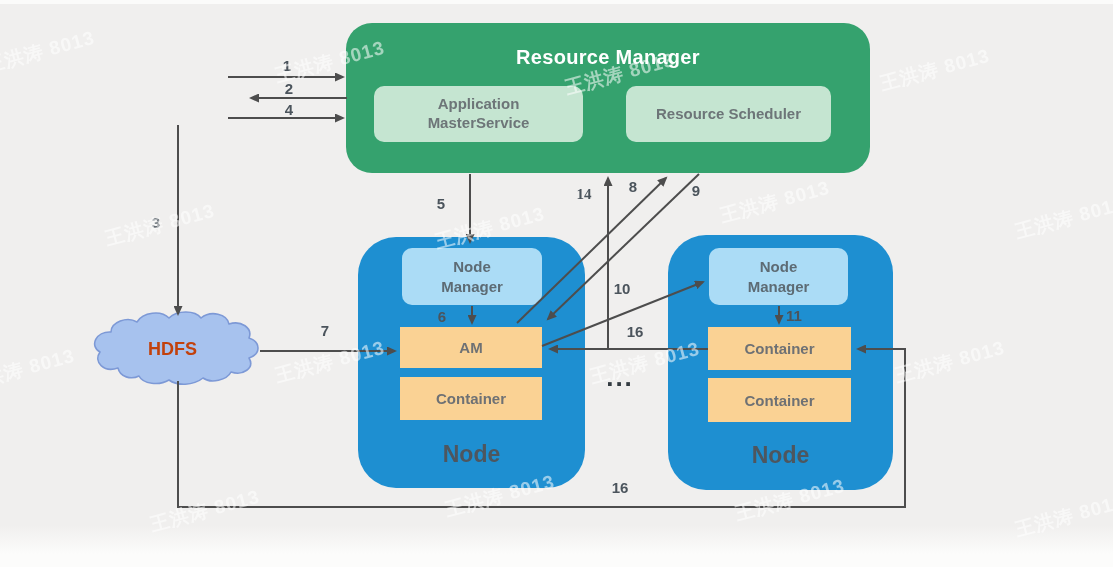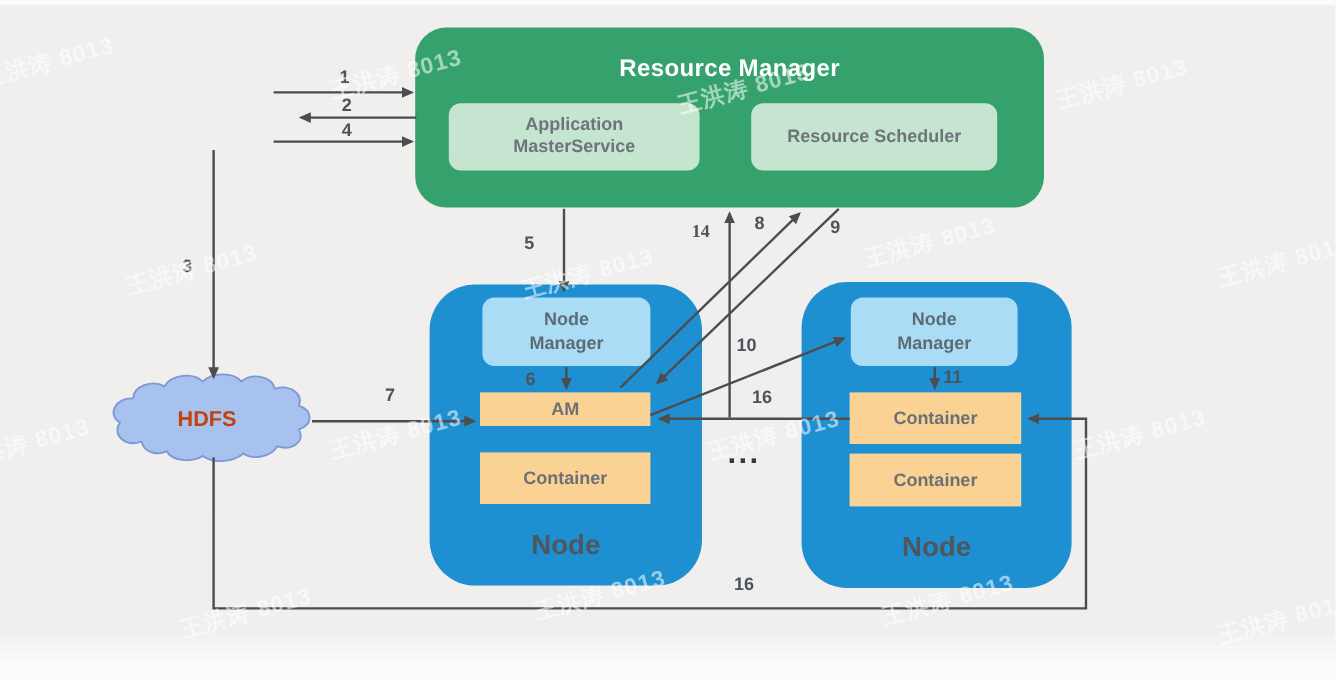--- a/index.html
+++ b/index.html
@@ -28,21 +28,21 @@
 
   .node{background:#1e8fd1;border-radius:38px;}
   .node1{left:358px;top:237px;width:227px;height:251px;}
   .node2{left:668px;top:235px;width:225px;height:255px;}
   .nm{background:#abdcf6;border-radius:10px;display:flex;align-items:center;justify-content:center;
     text-align:center;color:#5d6b74;font-weight:bold;font-size:15px;line-height:1.3;white-space:pre-line;}
   .nm1{left:402px;top:248px;width:140px;height:57px;}
   .nm2{left:709px;top:248px;width:139px;height:57px;}
   .orange{background:#fad294;display:flex;align-items:center;justify-content:center;
     color:#6e7174;font-weight:bold;font-size:15px;}
-  .am{left:400px;top:327px;width:142px;height:28px;}
+  .am{left:400px;top:327px;width:142px;height:41px;}
   .c1{left:400px;top:377px;width:142px;height:43px;}
   .c2a{left:708px;top:327px;width:143px;height:43px;}
   .c2b{left:708px;top:378px;width:143px;height:44px;}
   .nodelabel{position:absolute;text-align:center;color:#4e565e;font-weight:bold;font-size:23px;}
   .nl1{left:358px;top:441px;width:227px;}
   .nl2{left:668px;top:442px;width:225px;}
 
   .client{left:108px;top:74px;width:140px;height:51px;background:#ed8270;border-radius:50%;
     display:flex;align-items:center;justify-content:center;color:#6b6862;font-weight:bold;font-size:17px;}
   .hdfs-label{position:absolute;left:110px;top:339px;width:125px;text-align:center;

